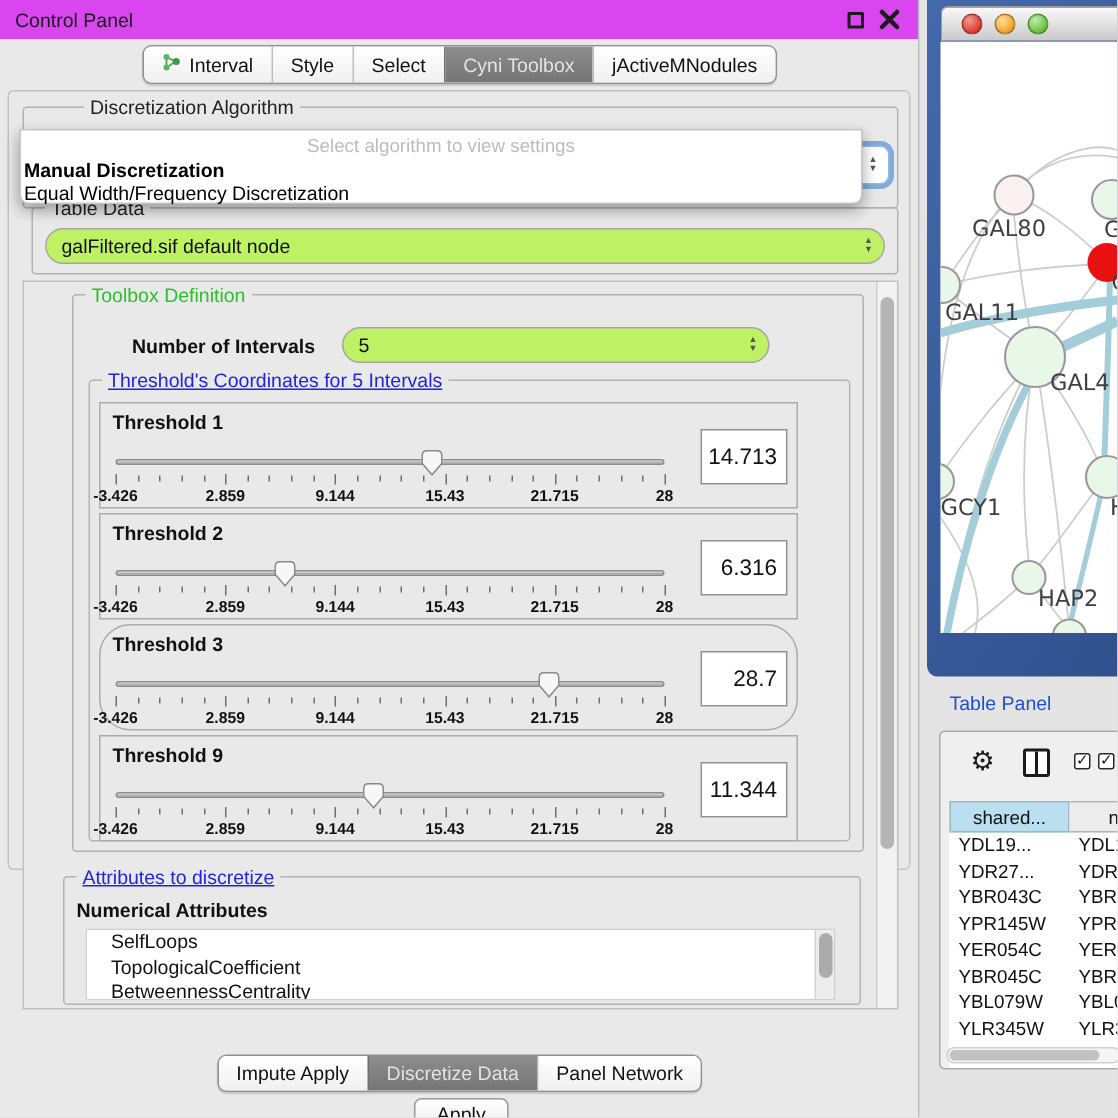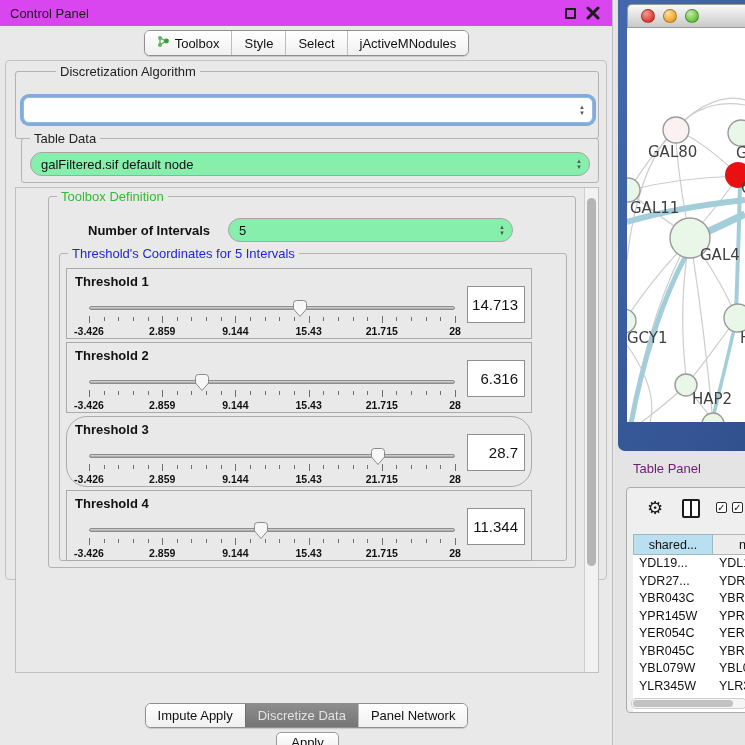--- a/index.html
+++ b/index.html
@@ -20,45 +20,45 @@
   .seg .tab.active{background:linear-gradient(#8d8d8d,#757575);color:#e3e3e3;border-left-color:#6f6f6f;}
   .top-tabs-wrap{position:absolute;left:0;top:30px;width:613px;text-align:center;}
   .bottom-tabs-wrap{position:absolute;left:0;top:703px;width:613px;text-align:center;}
 
   
   .content{position:absolute;left:5px;top:60px;width:602px;height:520px;border:1px solid #c2c2c2;border-radius:4px;background:#e9e9e9;}
 
   .group{position:absolute;border:1px solid #b3b3b3;border-radius:3px;}
   .group>.gtitle{position:absolute;top:-8px;left:8px;background:#e9e9e9;padding:0 4px;font-size:13px;color:#222;white-space:nowrap;}
   .gtitle.green{color:#2dbf2d;}
-  .gtitle.blue{color:#2323dd;}
+  .gtitle.blue{color:#2323dd;text-decoration:underline;}
 
   
   .algo-combo{position:absolute;left:22px;top:96px;width:570px;height:26px;background:#fff;border:1px solid #9ab8dc;border-radius:6px;box-shadow:0 0 0 3px #7fabdd;}
   .combo-spin{position:absolute;right:7px;top:50%;transform:translateY(-50%);display:flex;flex-direction:column;align-items:center;line-height:6px;font-size:6px;color:#555;}
 
   
   .popup{position:absolute;left:13px;top:86px;width:562px;height:50px;background:#fff;border:1px solid #c6c6c6;border-radius:0 0 6px 6px;box-shadow:0 4px 10px rgba(0,0,0,0.35);z-index:30;}
   .popup .ph{position:absolute;top:3px;left:0;width:100%;text-align:center;font-size:12.5px;color:#bcbcbc;}
   .popup .opt1{position:absolute;top:19px;left:2px;font-size:13px;font-weight:bold;color:#000;}
   .popup .opt2{position:absolute;top:34px;left:2px;font-size:13px;color:#000;}
 
   
-  .combo{position:absolute;background:#86efac;border:1px solid #a5a5a5;border-radius:12px;font-size:13px;color:#111;}
+  .combo{position:absolute;background:#bef264;border:1px solid #a5a5a5;border-radius:12px;font-size:13px;color:#111;}
   .combo .cval{position:absolute;left:10px;top:50%;transform:translateY(-50%);white-space:nowrap;}
 
   
   .scrollpane{position:absolute;left:14px;top:186px;width:584px;height:486px;border:1px solid #c0c0c0;background:#e9e9e9;}
   .vscroll{position:absolute;top:0;right:0;width:14px;height:100%;background:#f2f2f2;border-left:1px solid #cfcfcf;}
   .vthumb{position:absolute;left:2px;top:10px;width:9px;height:368px;background:#b5b5b5;border-radius:5px;}
 
   
   .threshold-box{position:absolute;left:6px;width:466px;height:71px;border:1px solid #ababab;background:#e9e9e9;}
   .t-label{position:absolute;left:8px;top:5px;font-size:13px;font-weight:bold;color:#111;}
-  .t-slider{position:absolute;left:22px;top:30px;width:366px;height:38px;text-align:center;}
+  .t-slider{position:absolute;left:10px;top:30px;width:366px;height:38px;text-align:center;}
   .t-track{position:absolute;left:0;right:0;top:7px;height:4px;border:1px solid #8d8d8d;border-radius:3px;background:linear-gradient(#dcdcdc,#9e9e9e);}
   .t-thumb{position:absolute;top:0;width:16px;height:19px;margin-left:-8px;cursor:pointer;}
   .t-ticks{position:absolute;left:0;right:0;top:17px;height:8px;}
   .tick{position:absolute;top:1px;width:1px;height:4px;background:#6f6f6f;}
   .tick.major{height:7px;top:0;}
   .t-ticklabels{position:absolute;left:0;right:0;top:26px;height:12px;}
   .tlab{position:absolute;transform:translateX(-50%);font-size:10.5px;font-weight:bold;color:#111;white-space:nowrap;}
   .t-value{position:absolute;left:400px;top:17px;width:58px;height:37px;background:#fff;border:1px solid #8f8f8f;font-size:15px;color:#111;text-align:right;line-height:35px;padding-right:6px;}
 
   
@@ -69,21 +69,21 @@
 
   .apply-btn{position:absolute;left:270px;top:671px;width:63px;height:22px;background:linear-gradient(#ffffff,#ededed);border:1px solid #9b9b9b;border-radius:5px;font-size:13px;color:#111;text-align:center;line-height:20px;cursor:pointer;box-shadow:0 1px 1px rgba(0,0,0,0.12);}
   .net-frame{position:absolute;left:618px;top:0;width:127px;height:451px;background:linear-gradient(120deg,#4469ab,#31508e);border-radius:0 0 0 7px;}
   .net-titlebar{position:absolute;left:627px;top:4px;width:118px;height:24px;background:linear-gradient(#f9f9f9,#c9c9c9);border:1px solid #9a9a9a;border-right:none;border-radius:5px 0 0 0;}
   .light{position:absolute;top:4px;width:14px;height:14px;border-radius:50%;border:1px solid rgba(0,0,0,0.3);cursor:pointer;}
   .light.red{left:13px;background:radial-gradient(circle at 35% 30%,#f59a90,#dd3c34 70%);}
   .light.yellow{left:35px;background:radial-gradient(circle at 35% 30%,#fde09a,#f0a32b 70%);}
   .light.green{left:57px;background:radial-gradient(circle at 35% 30%,#c3ecab,#66c23a 70%);}
   .net-canvas{position:absolute;left:627px;top:28px;width:118px;height:394px;background:#fff;overflow:hidden;}
 
-  .table-panel-title{position:absolute;left:633px;top:461px;font-size:13px;color:#701a75;}
+  .table-panel-title{position:absolute;left:633px;top:461px;font-size:13px;color:#1d4ed8;}
   .tp-body{position:absolute;left:626px;top:487px;width:126px;height:226px;border:1px solid #ababab;border-radius:4px;background:#efefef;overflow:hidden;}
   .tp-toolbar{position:absolute;left:0;top:0;width:100%;height:42px;}
   .gear{position:absolute;left:20px;top:9px;font-size:18px;color:#1b1b1b;cursor:pointer;font-family:"DejaVu Sans",sans-serif;}
   .spliticon{position:absolute;left:55px;top:11px;width:18px;height:19px;border:2px solid #1b1b1b;border-radius:2px;background:#fff;cursor:pointer;}
   .spliticon:before{content:"";position:absolute;left:6px;top:0;width:2px;height:100%;background:#1b1b1b;}
   .cb{position:absolute;top:14px;width:11px;height:11px;border:1.5px solid #2a2a2a;border-radius:2px;background:#fff;font-size:10px;line-height:9px;text-align:center;color:#111;cursor:pointer;}
   .tp-table{position:absolute;left:6px;top:46px;width:200px;}
   .th-row{display:flex;height:21px;}
   .th{font-size:12.5px;color:#111;text-align:center;line-height:21px;border:1px solid #9fb7c0;overflow:hidden;white-space:nowrap;cursor:pointer;}
   .th.c1{width:80px;background:#b9dff0;}
@@ -121,27 +121,30 @@
             <span><svg width="13" height="13" viewBox="0 0 13 13">
                 <g stroke="#4aa54e" stroke-width="1.2">
                   <line x1="3" y1="3" x2="9" y2="6"></line>
                   <line x1="3" y1="10" x2="9" y2="6"></line>
                   <line x1="3" y1="3" x2="3" y2="10"></line>
                 </g>
                 <circle cx="3" cy="3" r="2" fill="#57b85b"></circle>
                 <circle cx="3" cy="10" r="2" fill="#57b85b"></circle>
                 <circle cx="9.5" cy="6" r="2.4" fill="#3c9a40"></circle>
               </svg></span>
-            <span>Toolbox</span>
+            <span>Interval</span>
           </div>
           <div class="tab">
             <span>Style</span>
           </div>
           <div class="tab">
             <span>Select</span>
+          </div>
+          <div class="tab active">
+            <span>Cyni Toolbox</span>
           </div>
           <div class="tab">
             <span>jActiveMNodules</span>
           </div>
         </div>
     </div>
 
     <div class="content">
 
       <div class="group" style="left:9px;top:10px;width:584px;height:68px;">
@@ -320,21 +323,21 @@
                     </div>
       <div class="t-thumb" style="left: 78.9983%;">
         <svg width="16" height="19" viewBox="0 0 16 19">
                         <path d="M1.5,4.5 Q1.5,1.5 4.5,1.5 L11.5,1.5 Q14.5,1.5 14.5,4.5 L14.5,10 L8,17.5 L1.5,10 Z" fill="#f7f7f7" stroke="#8a8a8a"></path>
                       </svg>
       </div>
     </div>
     <div class="t-value">28.7</div>
   </div>
                 <div class="threshold-box" style="top: 236px;">
-    <div class="t-label">Threshold 4</div>
+    <div class="t-label">Threshold 9</div>
     <div class="t-slider">
       <div class="t-track"></div>
       <div class="t-ticks">
                       <div class="tick major" style="left: 0%;"></div>
                       <div class="tick" style="left: 4%;"></div>
                       <div class="tick" style="left: 8%;"></div>
                       <div class="tick" style="left: 12%;"></div>
                       <div class="tick" style="left: 16%;"></div>
                       <div class="tick major" style="left: 20%;"></div>
                       <div class="tick" style="left: 24%;"></div>
@@ -371,29 +374,48 @@
                         <path d="M1.5,4.5 Q1.5,1.5 4.5,1.5 L11.5,1.5 Q14.5,1.5 14.5,4.5 L14.5,10 L8,17.5 L1.5,10 Z" fill="#f7f7f7" stroke="#8a8a8a"></path>
                       </svg>
       </div>
     </div>
     <div class="t-value">11.344</div>
   </div>
               </div>
           </div>
         </div>
 
+        <div class="group" style="left:26px;top:396px;width:532px;height:86px;">
+          <span class="gtitle blue">Attributes to discretize</span>
+          <span style="position:absolute;left:8px;top:14px;font-size:13px;font-weight:bold;color:#111;">Numerical Attributes</span>
+          <div class="attr-list">
+            <div id="attr-items">
+                <div class="attr-item">SelfLoops</div>
+                <div class="attr-item">TopologicalCoefficient</div>
+                <div class="attr-item">BetweennessCentrality</div>
+              </div>
+            <div class="list-scroll">
+                <div class="list-thumb"></div>
+              </div>
+          </div>
+        </div>
 
         <div class="vscroll">
             <div class="vthumb"></div>
           </div>
       </div>
 
       <div class="apply-btn">Apply</div>
     </div>
 
+    <div class="popup">
+      <div class="ph">Select algorithm to view settings</div>
+      <div class="opt1">Manual Discretization</div>
+      <div class="opt2">Equal Width/Frequency Discretization</div>
+    </div>
 
     <div class="bottom-tabs-wrap">
       <div class="seg" id="bottom-tabs">
           <div class="tab">
             <span>Impute Apply</span>
           </div>
           <div class="tab active">
             <span>Discretize Data</span>
           </div>
           <div class="tab">

